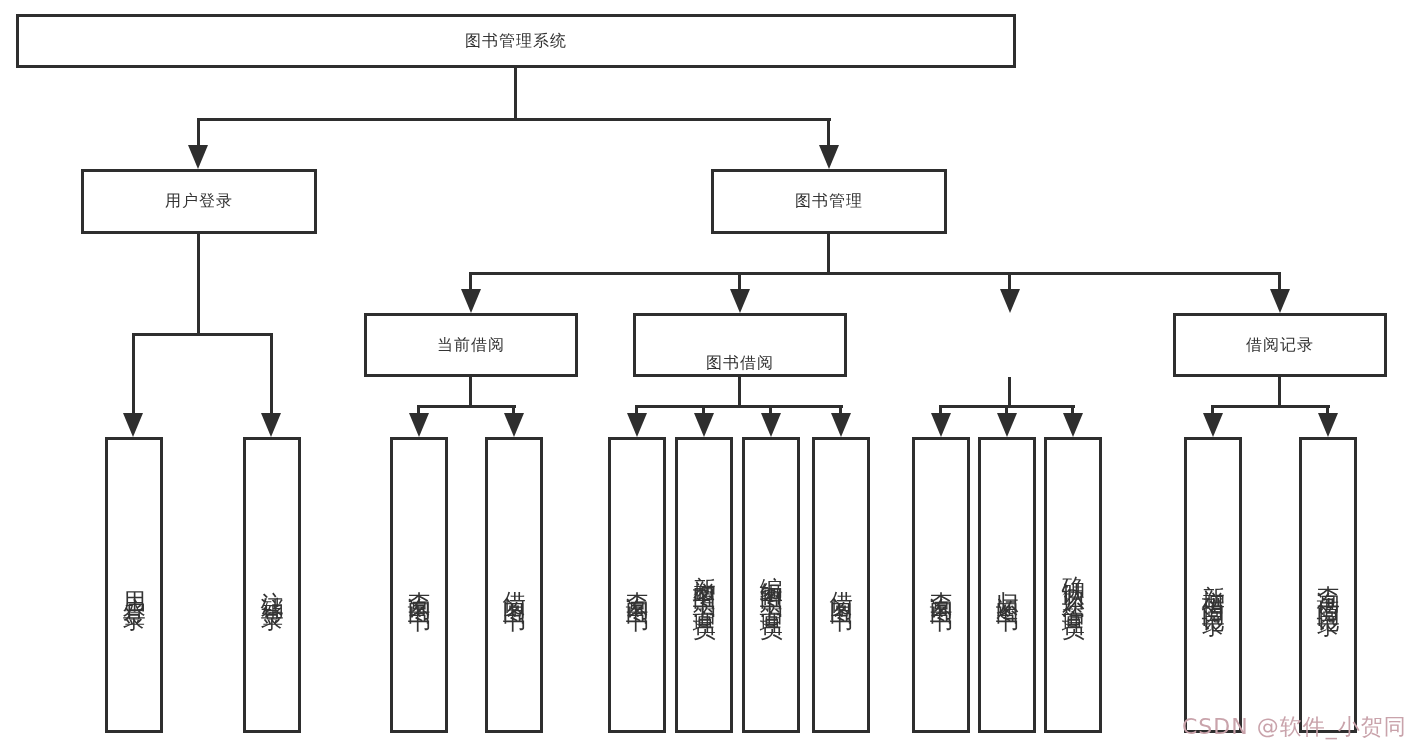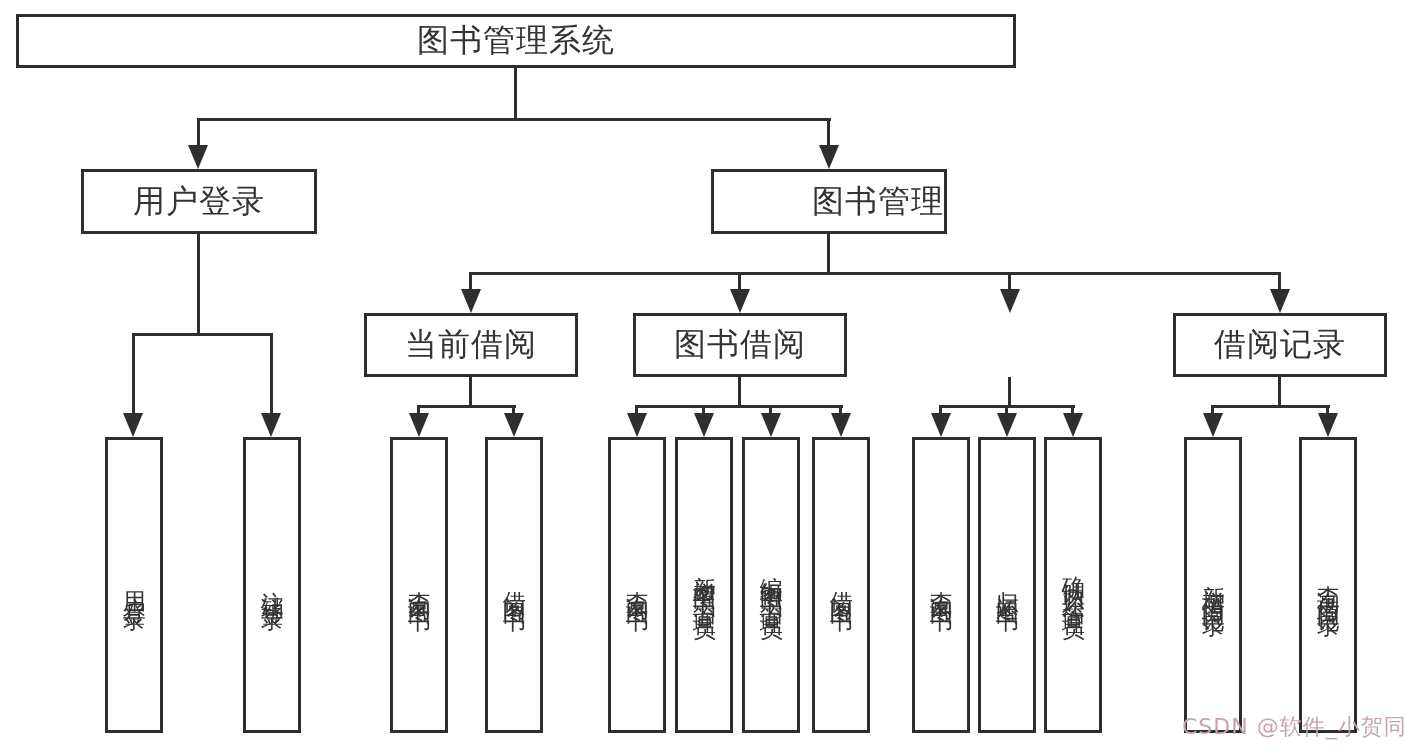--- a/index.html
+++ b/index.html
@@ -1,20 +1,20 @@
 <!DOCTYPE html>
 <html><head>
 <meta charset="utf-8">
 <style>
   html,body{margin:0;padding:0;background:#ffffff;}
   body{font-family:"DejaVu Sans","Liberation Sans",sans-serif;}
   .stage{position:relative;width:1405px;height:747px;background:#ffffff;overflow:hidden;}
   .box{position:absolute;box-sizing:border-box;background:#ffffff;border:3px solid #2e2e2e;
        display:flex;align-items:center;justify-content:center;color:#333333;}
-  .box.h{font-size:32px;letter-spacing:1px;}
+  .box.h{font-size:16px;letter-spacing:1px;}
   .box.leaf{width:58px;height:296px;top:437px;}
   .vtext{writing-mode:vertical-rl;text-orientation:mixed;font-size:23px;letter-spacing:6px;
          line-height:1.1;color:#333333;white-space:nowrap;}
   .hline{position:absolute;height:3px;background:#2e2e2e;}
   .vline{position:absolute;width:3px;background:#2e2e2e;}
   .arrow{position:absolute;width:0;height:0;border-left:10px solid transparent;
          border-right:10px solid transparent;border-top:24px solid #2e2e2e;}
   .watermark{position:absolute;left:1182px;top:712px;font-size:22px;color:#c9a3ab;
              letter-spacing:1px;white-space:nowrap;}
 </style>
@@ -30,21 +30,21 @@
   <div class="vline" style="left:514px;top:68px;height:52px;"></div>
   <div class="hline" style="left:197px;top:118px;width:634px;"></div>
   <div class="vline" style="left:197px;top:118px;height:30px;"></div>
   <div class="vline" style="left:827px;top:118px;height:30px;"></div>
   <div class="arrow" style="left:188px;top:145px;"></div>
   <div class="arrow" style="left:819px;top:145px;"></div>
 
   <div class="box h" style="left:81px;top:169px;width:236px;height:65px;">
     <span>用户登录</span>
   </div>
-  <div class="box h" style="left:711px;top:169px;width:236px;height:65px;justify-content:flex-end;">
+  <div class="box h" style="left:711px;top:169px;width:236px;height:65px;">
     <span>图书管理</span>
   </div>
 
   <div class="vline" style="left:197px;top:234px;height:101px;"></div>
   <div class="hline" style="left:132px;top:333px;width:141px;"></div>
   <div class="vline" style="left:132px;top:333px;height:82px;"></div>
   <div class="vline" style="left:270px;top:333px;height:82px;"></div>
   <div class="arrow" style="left:123px;top:413px;"></div>
   <div class="arrow" style="left:261px;top:413px;"></div>
 
@@ -55,21 +55,21 @@
   <div class="vline" style="left:1008px;top:272px;height:20px;"></div>
   <div class="vline" style="left:1278px;top:272px;height:20px;"></div>
   <div class="arrow" style="left:461px;top:289px;"></div>
   <div class="arrow" style="left:730px;top:289px;"></div>
   <div class="arrow" style="left:1000px;top:289px;"></div>
   <div class="arrow" style="left:1270px;top:289px;"></div>
 
   <div class="box h" style="left:364px;top:313px;width:214px;height:64px;">
     <span>当前借阅</span>
   </div>
-  <div class="box h" style="left:633px;top:313px;width:214px;height:64px;">
+  <div class="box h" style="left:633px;top:313px;width:214px;height:64px;align-items:flex-end;">
     <span>图书借阅</span>
   </div>
   <div class="box h" style="left:1173px;top:313px;width:214px;height:64px;">
     <span>借阅记录</span>
   </div>
 
   <div class="vline" style="left:469px;top:377px;height:30px;"></div>
   <div class="hline" style="left:418px;top:405px;width:98px;"></div>
   <div class="vline" style="left:417px;top:405px;height:13px;"></div>
   <div class="vline" style="left:512px;top:405px;height:13px;"></div>

